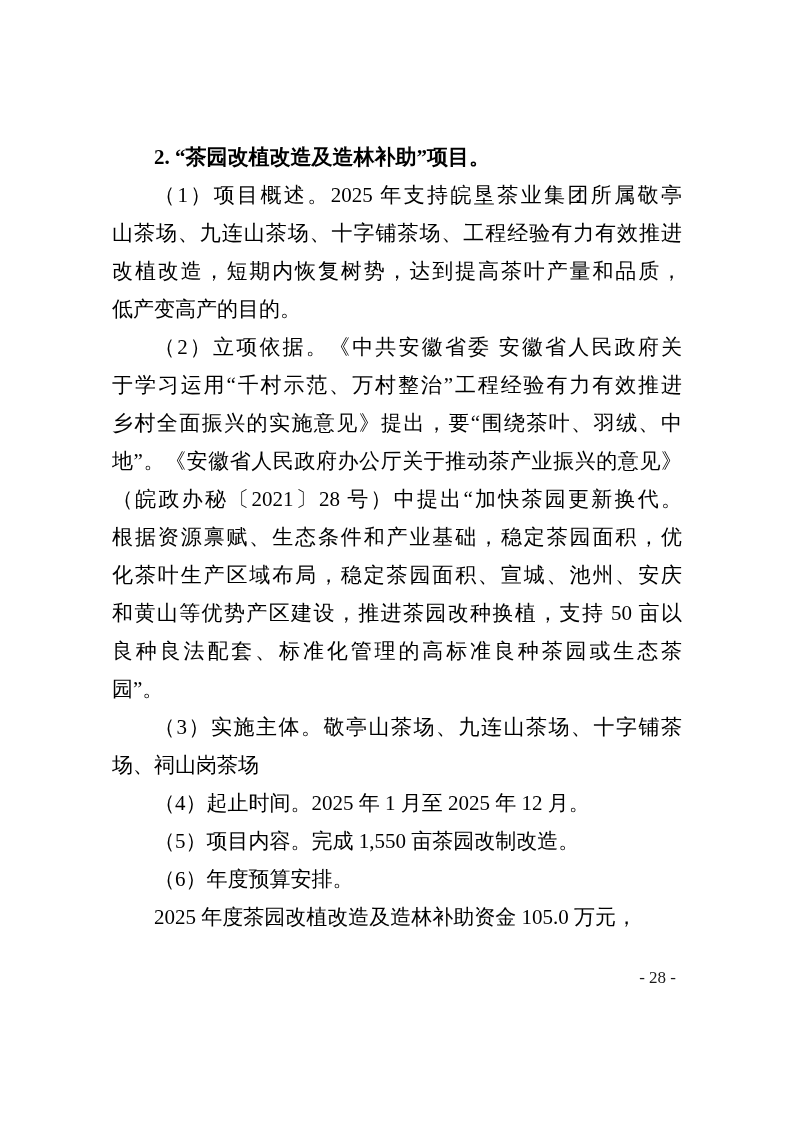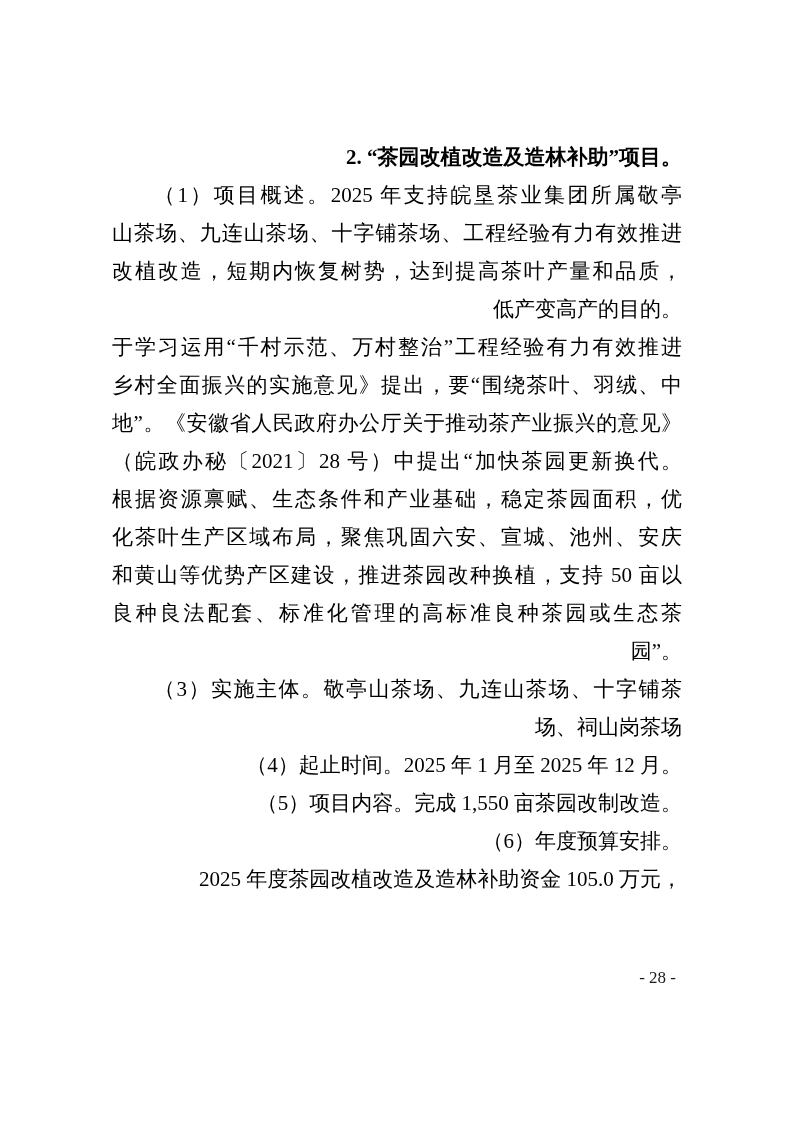--- a/index.html
+++ b/index.html
@@ -20,21 +20,21 @@
     position: absolute;
     left: 112px;
     top: 138px;
     width: 570px;
   }
   .line {
     height: 38px;
     line-height: 38px;
     font-size: 21px;
     overflow: hidden;
-    text-align: right;
+    text-align: left;
     white-space: normal;
   }
   .line.fill {
     text-align: justify;
     text-align-last: justify;
   }
   .line.indent {
     text-indent: 42px;
   }
   .heading {
@@ -54,26 +54,27 @@
 <body>
 
 <div class="page">
   <div class="content">
     <div class="line heading indent">2. “茶园改植改造及造林补助”项目。</div>
     <div id="paragraphs">
         <div class="line fill indent">（1）项目概述。2025 年支持皖垦茶业集团所属敬亭</div>
         <div class="line fill">山茶场、九连山茶场、十字铺茶场、工程经验有力有效推进</div>
         <div class="line fill">改植改造，短期内恢复树势，达到提高茶叶产量和品质，</div>
         <div class="line">低产变高产的目的。</div>
+        <div class="line fill indent">（2）立项依据。《中共安徽省委  安徽省人民政府关</div>
         <div class="line fill">于学习运用“千村示范、万村整治”工程经验有力有效推进</div>
         <div class="line fill">乡村全面振兴的实施意见》提出，要“围绕茶叶、羽绒、中</div>
         <div class="line fill">地”。《安徽省人民政府办公厅关于推动茶产业振兴的意见》</div>
         <div class="line fill">（皖政办秘〔2021〕28 号）中提出“加快茶园更新换代。</div>
         <div class="line fill">根据资源禀赋、生态条件和产业基础，稳定茶园面积，优</div>
-        <div class="line fill">化茶叶生产区域布局，聚焦巩固六安、宣城、池州、安庆</div>
+        <div class="line fill">化茶叶生产区域布局，稳定茶园面积、宣城、池州、安庆</div>
         <div class="line fill">和黄山等优势产区建设，推进茶园改种换植，支持 50 亩以</div>
         <div class="line fill">良种良法配套、标准化管理的高标准良种茶园或生态茶</div>
         <div class="line">园”。</div>
         <div class="line fill indent">（3）实施主体。敬亭山茶场、九连山茶场、十字铺茶</div>
         <div class="line">场、祠山岗茶场</div>
         <div class="line indent">（4）起止时间。2025 年 1 月至 2025 年 12 月。</div>
         <div class="line indent">（5）项目内容。完成 1,550 亩茶园改制改造。</div>
         <div class="line indent">（6）年度预算安排。</div>
         <div class="line indent">2025 年度茶园改植改造及造林补助资金 105.0 万元，</div>
       </div>

